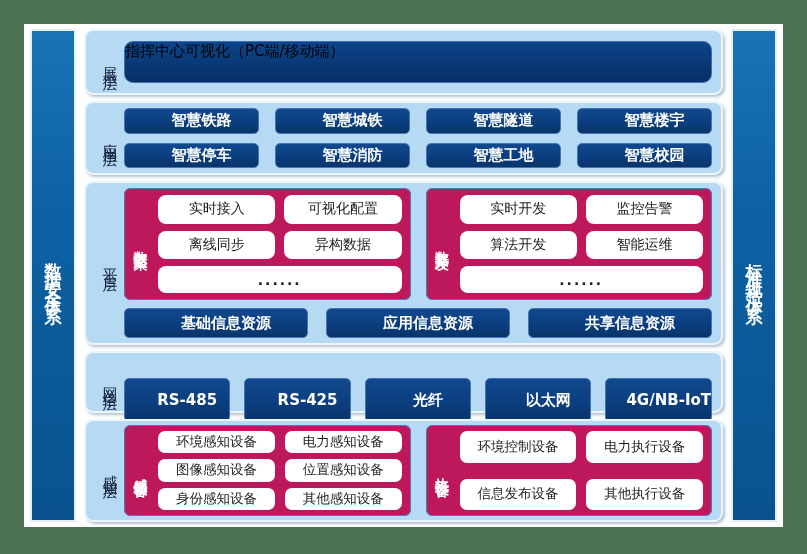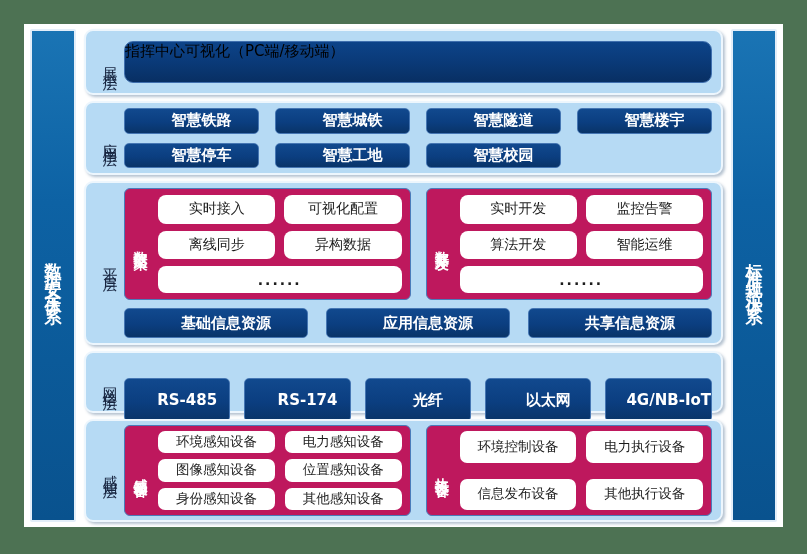--- a/index.html
+++ b/index.html
@@ -146,20 +146,21 @@
     </section>
 
     <section class="layer layer-app">
       <span class="layer-label">应用层</span>
       <div class="layer-content app-grid">
         <div class="dbox">智慧铁路</div>
         <div class="dbox">智慧城铁</div>
         <div class="dbox">智慧隧道</div>
         <div class="dbox">智慧楼宇</div>
         <div class="dbox">智慧停车</div>
+        <div class="dbox">智慧消防</div>
         <div class="dbox">智慧工地</div>
         <div class="dbox">智慧校园</div>
       </div>
     </section>
 
     <section class="layer layer-platform">
       <span class="layer-label">平台层</span>
       <div class="layer-content platform-content">
         <div class="pgroups">
 
@@ -191,21 +192,21 @@
           <div class="dbox">应用信息资源</div>
           <div class="dbox">共享信息资源</div>
         </div>
       </div>
     </section>
 
     <section class="layer layer-network">
       <span class="layer-label">网络层</span>
       <div class="layer-content network-row">
         <div class="dbox">RS-485</div>
-        <div class="dbox">RS-174</div>
+        <div class="dbox">RS-425</div>
         <div class="dbox">光纤</div>
         <div class="dbox">以太网</div>
         <div class="dbox">4G/NB-IoT</div>
       </div>
     </section>
 
     <section class="layer layer-perception">
       <span class="layer-label">感知层</span>
       <div class="layer-content perception-row">
 

